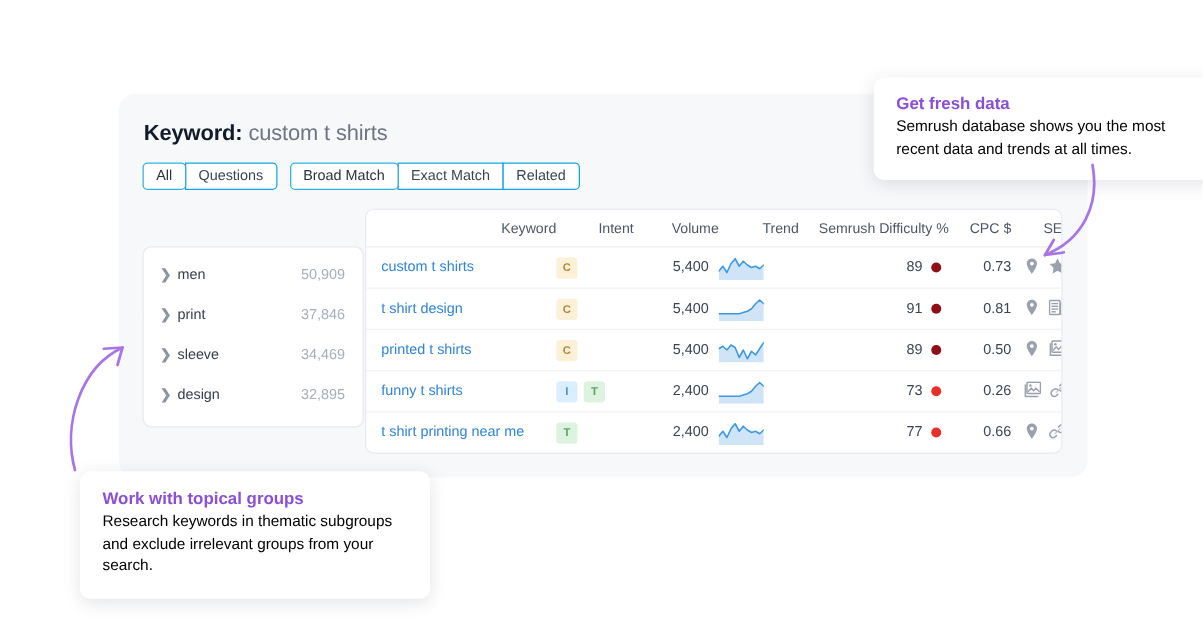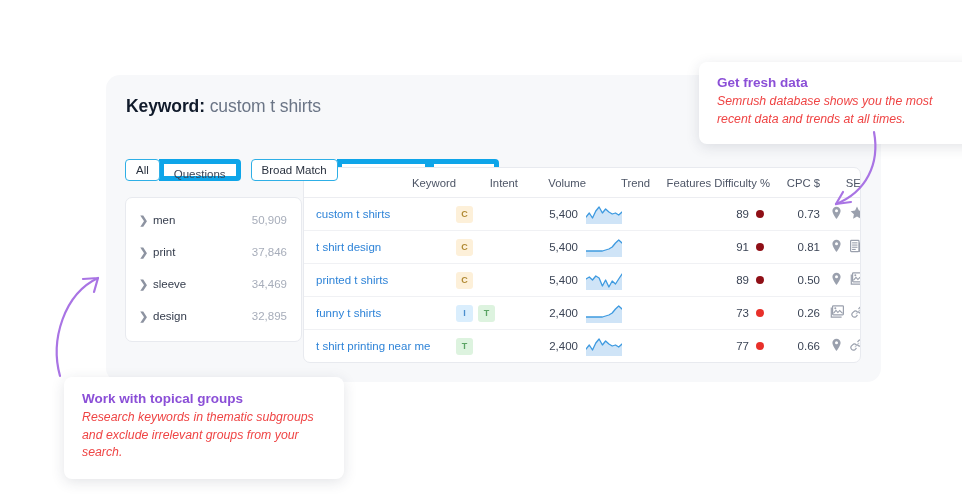--- a/index.html
+++ b/index.html
@@ -12,21 +12,21 @@
     height: 501px;
     position: relative;
     overflow: hidden;
     font-family: "Liberation Sans", sans-serif;
     -webkit-font-smoothing: antialiased;
   }
 
   
   #app-panel {
     position: absolute;
-    left: 106px;
+    left: 95px;
     top: 75px;
     width: 775px;
     height: 307px;
     background: #f7f8fa;
     border-radius: 14px;
   }
 
   #page-title {
     position: absolute;
     left: 20px;
@@ -43,32 +43,31 @@
   }
 
   
   .tab-row {
     position: absolute;
     left: 19px;
     top: 55px;
     display: flex;
     align-items: center;
     gap: 10px;
-    margin-top: 29px;
   }
   .tab-group {
     display: flex;
     background: #ffffff;
     border-radius: 4px;
   }
   .tab {
     font-size: 11.5px;
     color: #3b4455;
     background: #ffffff;
-    border: 5px solid #0ea5e9;
+    border: 1px solid #0ea5e9;
     padding: 0 10px;
     height: 22px;
     line-height: 21px;
     box-sizing: border-box;
     white-space: nowrap;
     cursor: pointer;
     margin-left: -1px;
   }
   .tab:first-child { margin-left: 0; border-radius: 4px 0 0 4px; }
   .tab:last-child  { border-radius: 0 4px 4px 0; }
@@ -225,24 +224,23 @@
     margin-left: 40px;
   }
   .callout .c-title {
     color: #8b4fd7;
     font-size: 13.5px;
     font-weight: bold;
     margin: 0 0 3px 0;
     white-space: nowrap;
   }
   .callout .c-body {
-    color: #ef4444;
+    color: #000000;
     font-size: 12.3px;
     line-height: 17.5px;
-    font-style: italic;
   }
   #callout-fresh {
     left: 659px; top: 62px; width: 282px; padding: 13px 18px 16px 18px;
   }
   #callout-topical {
     left: 24px; top: 377px; width: 280px; padding: 14px 18px 17px 18px;
   }
 
   #arrow-fresh, #arrow-topical { position: absolute; }
   #arrow-fresh   { left: 810px; top: 130px; }
@@ -296,21 +294,21 @@
   </div>
 
   <div id="table-card">
     <table class="kw-table">
       <thead>
         <tr>
           <th class="c-kw">Keyword</th>
           <th class="c-intent">Intent</th>
           <th class="c-vol">Volume</th>
           <th class="c-trend">Trend</th>
-          <th class="c-kd">Features Difficulty %</th>
+          <th class="c-kd">Semrush Difficulty %</th>
           <th class="c-cpc">CPC $</th>
           <th class="c-serp">SERP Features</th>
         </tr>
       </thead>
       <tbody id="table-body">
           <tr>
             <td class="c-kw"><span class="kw-link">custom t shirts</span></td>
             <td class="c-intent">
               <span class="intent-wrap">
                 <span class="intent-badge intent-C">C</span>

